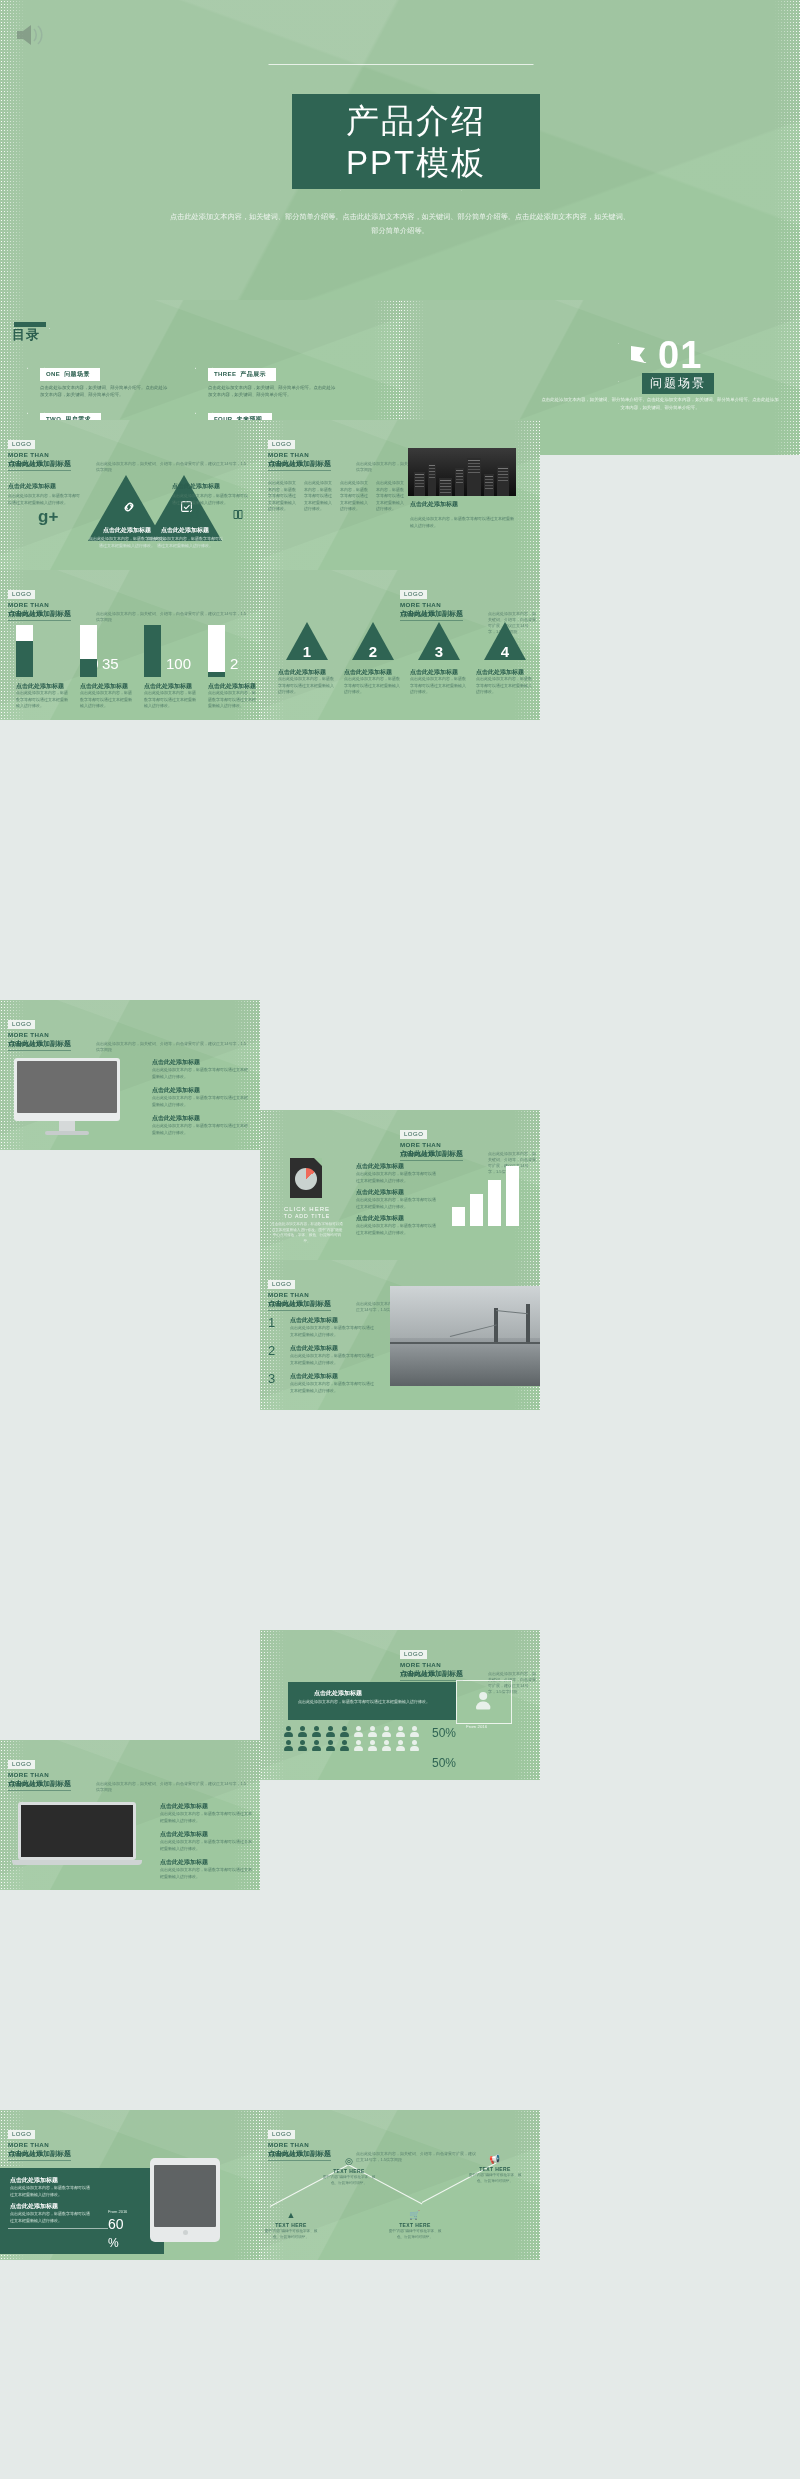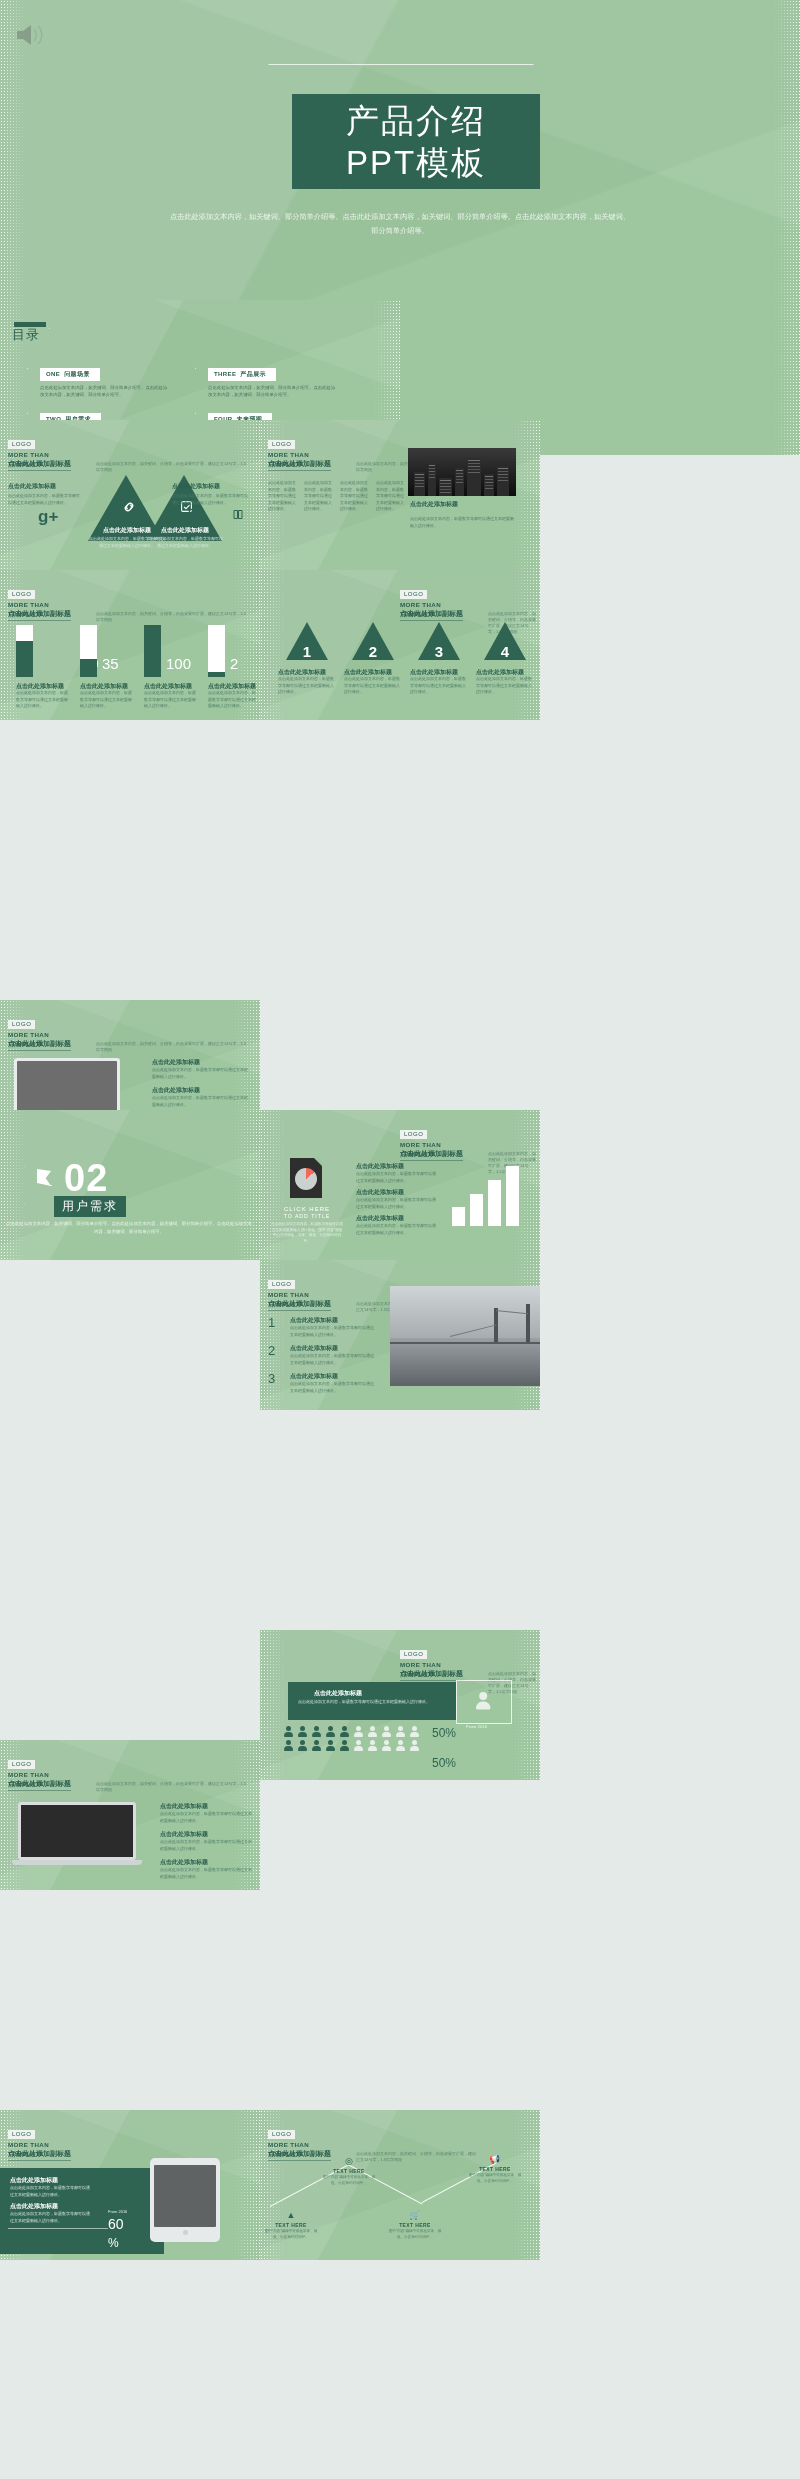--- a/index.html
+++ b/index.html
@@ -54,21 +54,21 @@
     position:absolute;left:168px;top:210px;width:464px;
     color:#f2f7f3;font-size:7.2px;line-height:14px;text-align:center;opacity:.95;
   }
 
   
   #catalog{left:0;top:300px;width:400px;height:150px;}
   #cat-tri{position:absolute;left:14px;top:7px;width:34px;height:22px;
     border-left:1px solid rgba(255,255,255,.8);border-right:1px solid rgba(255,255,255,.8);
     clip-path:polygon(50% 0,100% 100%,0 100%);}
   #cat-bar{position:absolute;left:14px;top:22px;width:32px;height:5px;background:#2f6453;}
-  #cat-title{position:absolute;left:12px;top:26px;font-size:13px;font-weight:400;color:#2b5e4e;letter-spacing:1px;}
+  #cat-title{position:absolute;left:12px;top:26px;font-size:13px;font-weight:700;color:#2b5e4e;letter-spacing:1px;}
   .cat-item{position:absolute;width:130px;}
   .cat-pip{position:absolute;left:-13px;top:-9px;width:16px;height:16px;
     border-left:1px solid rgba(255,255,255,.85);border-right:1px solid rgba(255,255,255,.85);
     clip-path:polygon(50% 0,100% 100%,0 100%);}
   .cat-head{display:inline-block;background:#fff;color:#2b5e4e;font-size:6px;font-weight:700;
     padding:2px 10px 2px 6px;letter-spacing:.4px;white-space:nowrap;}
   .cat-head .num{margin-right:4px;}
   .cat-body{margin-top:3px;font-size:4.4px;line-height:7px;color:#47715f;}
   #cat-1{left:40px;top:62px;}
   #cat-2{left:40px;top:107px;}
@@ -254,20 +254,32 @@
 
     <div class="cat-item" id="cat-4">
       <div class="cat-pip"></div>
       <div class="cat-head">
         <span class="num">FOUR</span><span>未来预期</span>
       </div>
       <div class="cat-body">点击此处添加文本内容，如关键词、部分简单介绍等。点击此处添加文本内容，如关键词、部分简单介绍等。</div>
     </div>
   </div>
 
+  <div class="slide" id="sec01">
+    <div class="halo-l"></div>
+    <div class="halo-r"></div>
+    <div class="sec-vee" style="left:218px;top:43px;">
+      <div class="tri-u"></div>
+        <div class="tri-d"></div>
+        <div class="flag"></div>
+    </div>
+    <div class="sec-num" style="left:258px;top:36px;">01</div>
+    <div class="sec-label" style="left:242px;top:73px;">问题场景</div>
+    <div class="sec-desc" style="left:140px;top:96px;width:240px;">点击此处添加文本内容，如关键词、部分简单介绍等。点击此处添加文本内容，如关键词、部分简单介绍等。点击此处添加文本内容，如关键词、部分简单介绍等。</div>
+  </div>
 
   <div class="slide" id="s-tri">
     <div class="halo-l"></div>
     <div class="halo-r"></div>
     <div class="hdr">
       <span class="logo">LOGO</span>
       <div class="mt">MORE THAN</div>
       <div class="mt">TEMPLATE</div>
     </div>
     <div class="hdr-title">点击此处添加副标题</div>
@@ -454,32 +466,20 @@
     <div style="position:absolute;left:152px;top:86px;width:98px;">
       <div class="blk-title">点击此处添加标题</div>
       <div class="blk-body">点击此处添加文本内容，标题数字等都可以通过文本框重新输入进行修改。</div>
     </div>
     <div style="position:absolute;left:152px;top:114px;width:98px;">
       <div class="blk-title">点击此处添加标题</div>
       <div class="blk-body">点击此处添加文本内容，标题数字等都可以通过文本框重新输入进行修改。</div>
     </div>
   </div>
 
-  <div class="slide" id="sec02">
-    <div class="halo-l"></div>
-    <div class="halo-r"></div>
-    <div class="sec-vee" style="left:24px;top:56px;">
-      <div class="tri-u"></div>
-        <div class="tri-d"></div>
-        <div class="flag"></div>
-    </div>
-    <div class="sec-num" style="left:64px;top:49px;">02</div>
-    <div class="sec-label" style="left:54px;top:86px;">用户需求</div>
-    <div class="sec-desc" style="left:4px;top:110px;width:250px;">点击此处添加文本内容，如关键词、部分简单介绍等。点击此处添加文本内容，如关键词、部分简单介绍等。点击此处添加文本内容，如关键词、部分简单介绍等。</div>
-  </div>
 
   <div class="slide" id="s-pie">
     <div class="halo-l"></div>
     <div class="halo-r"></div>
     <div class="hdr" style="left:140px;">
       <span class="logo">LOGO</span>
       <div class="mt">MORE THAN</div>
       <div class="mt">TEMPLATE</div>
     </div>
     <div class="hdr-title" style="left:140px;">点击此处添加副标题</div>

